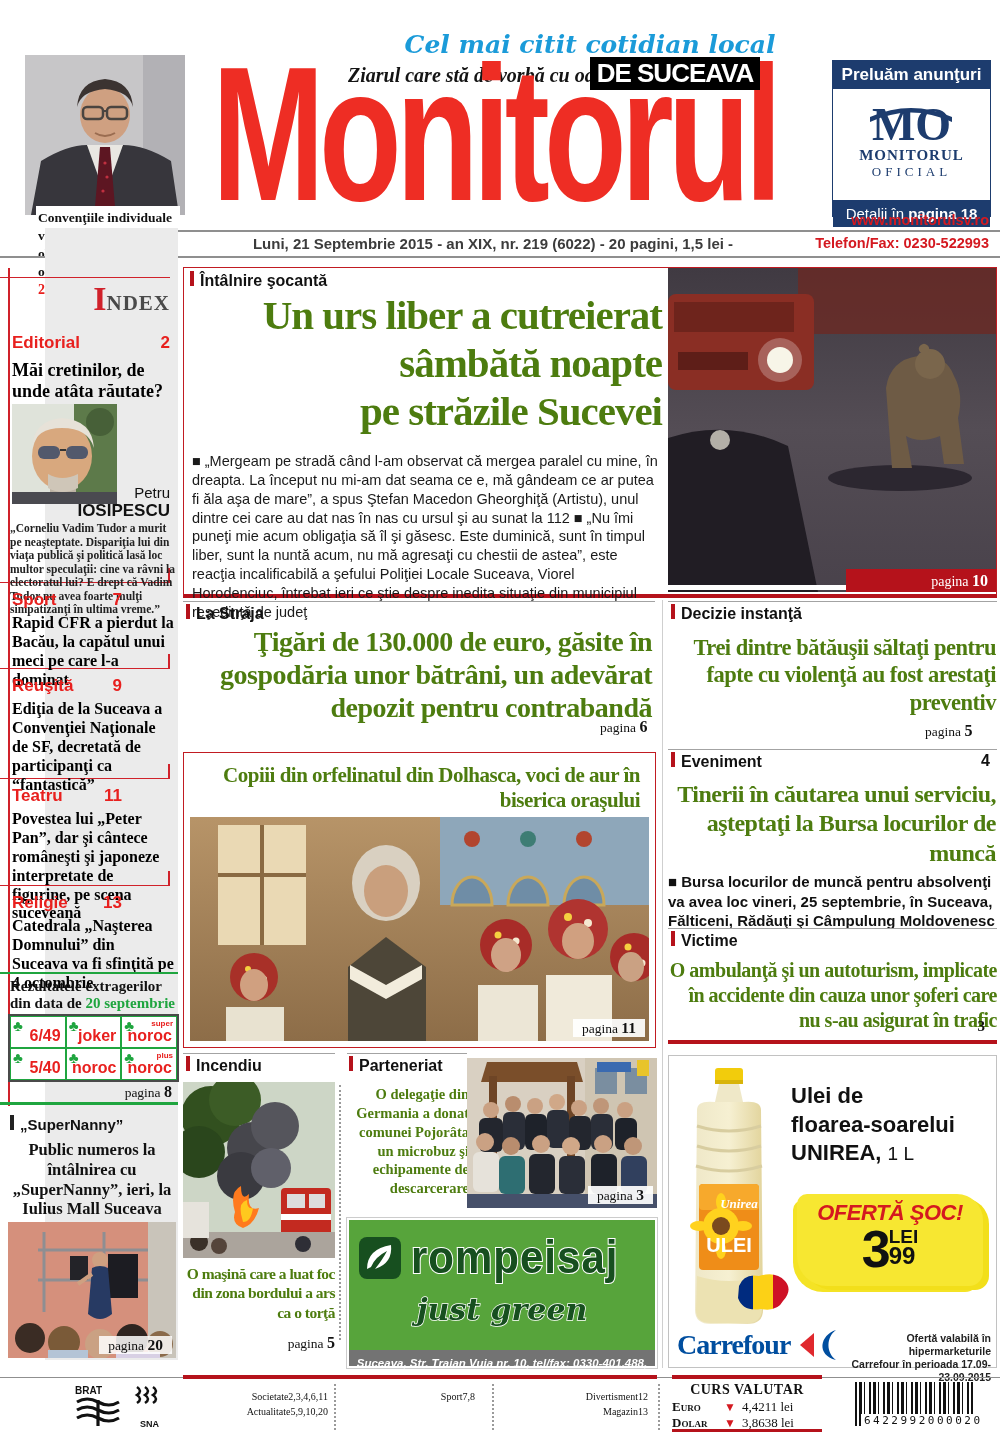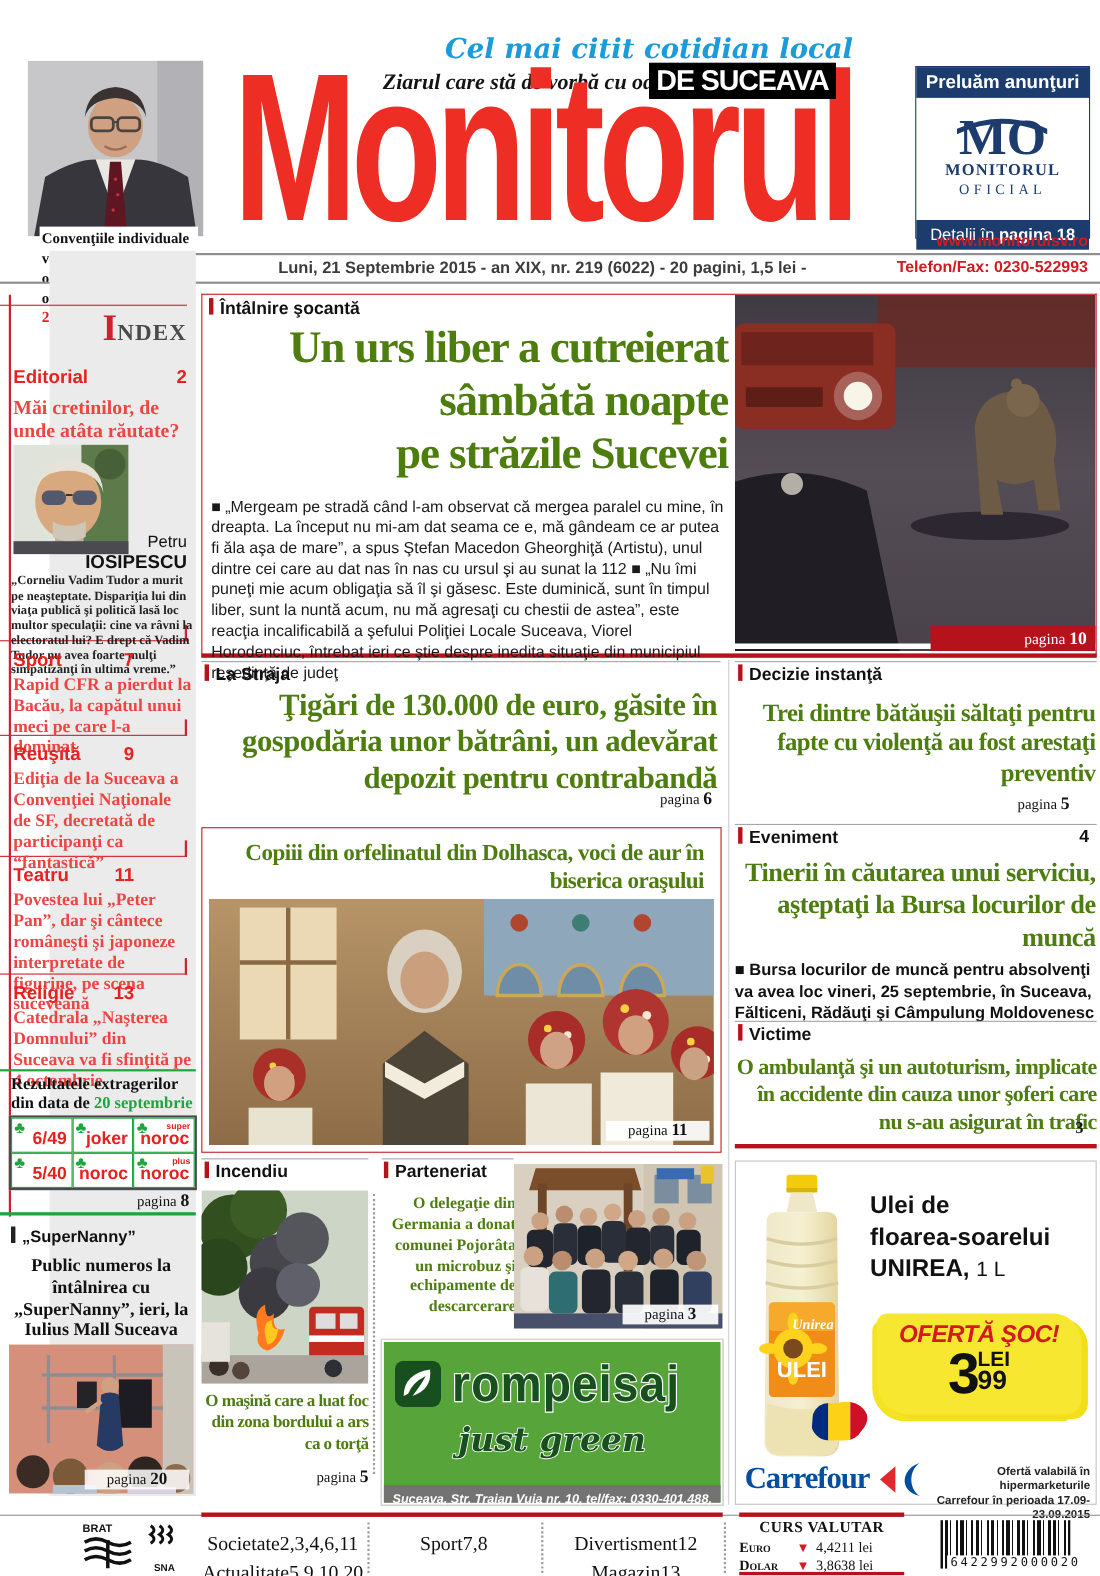--- a/index.html
+++ b/index.html
@@ -22,35 +22,35 @@
   
   .pg{position:absolute;font-family:"Liberation Serif",serif;font-size:13.5px;color:#111}
   .pg b{font-size:16px}
   
   .hl{position:absolute;font-family:"Liberation Serif",serif;font-weight:bold;
       text-align:right;color:#4d7c0f;letter-spacing:-.5px}
   
   .sb-label{position:absolute;display:flex;justify-content:space-between;width:158px;
             font-weight:bold;font-size:17px;color:#e8201e}
   .sb-text{position:absolute;font-family:"Liberation Serif",serif;font-weight:bold;
-           font-size:16px;line-height:1.18;width:162px;color:#ef4444}
+           font-size:16px;line-height:1.18;width:162px;color:#000000}
   
   .lot-cell{position:relative;border:1px solid #1fa53f;overflow:hidden}
   .lot-lab{position:absolute;right:4px;bottom:2px;color:#e8201e;font-weight:bold;font-size:16px}
   .lot-sup{position:absolute;right:3px;top:2px;color:#e8201e;font-size:8px;font-weight:bold}
   .clover{position:absolute;left:2px;top:1px;color:#1fa53f;font-size:15px;line-height:1}
   
   .navy{background:#1d3c6e;color:#fff}
   
-  .fidx{display:flex;justify-content:center;font-family:"Liberation Serif",serif;
-        font-size:18px;line-height:1.45}
+  .fidx{display:flex;justify-content:flex-end;font-family:"Liberation Serif",serif;
+        font-size:10px;line-height:1.45}
   .photo{position:absolute;overflow:hidden}
   .photo svg{display:block}
   .plabel{position:absolute;font-family:"Liberation Serif",serif;font-size:13.5px;
-          background:rgba(255,255,255,.92);padding:0 20px;color:#111}
+          background:rgba(255,255,255,.92);padding:0 9px;color:#111}
   .plabel b{font-size:15.5px}
 </style>
 </head>
 <body>
 
 <div id="page">
 
   <div class="photo" style="left:25px;top:55px;width:160px;height:160px">
     <svg width="160" height="160" viewBox="0 0 160 160">
       <rect width="160" height="160" fill="#c7c6c8"></rect>

